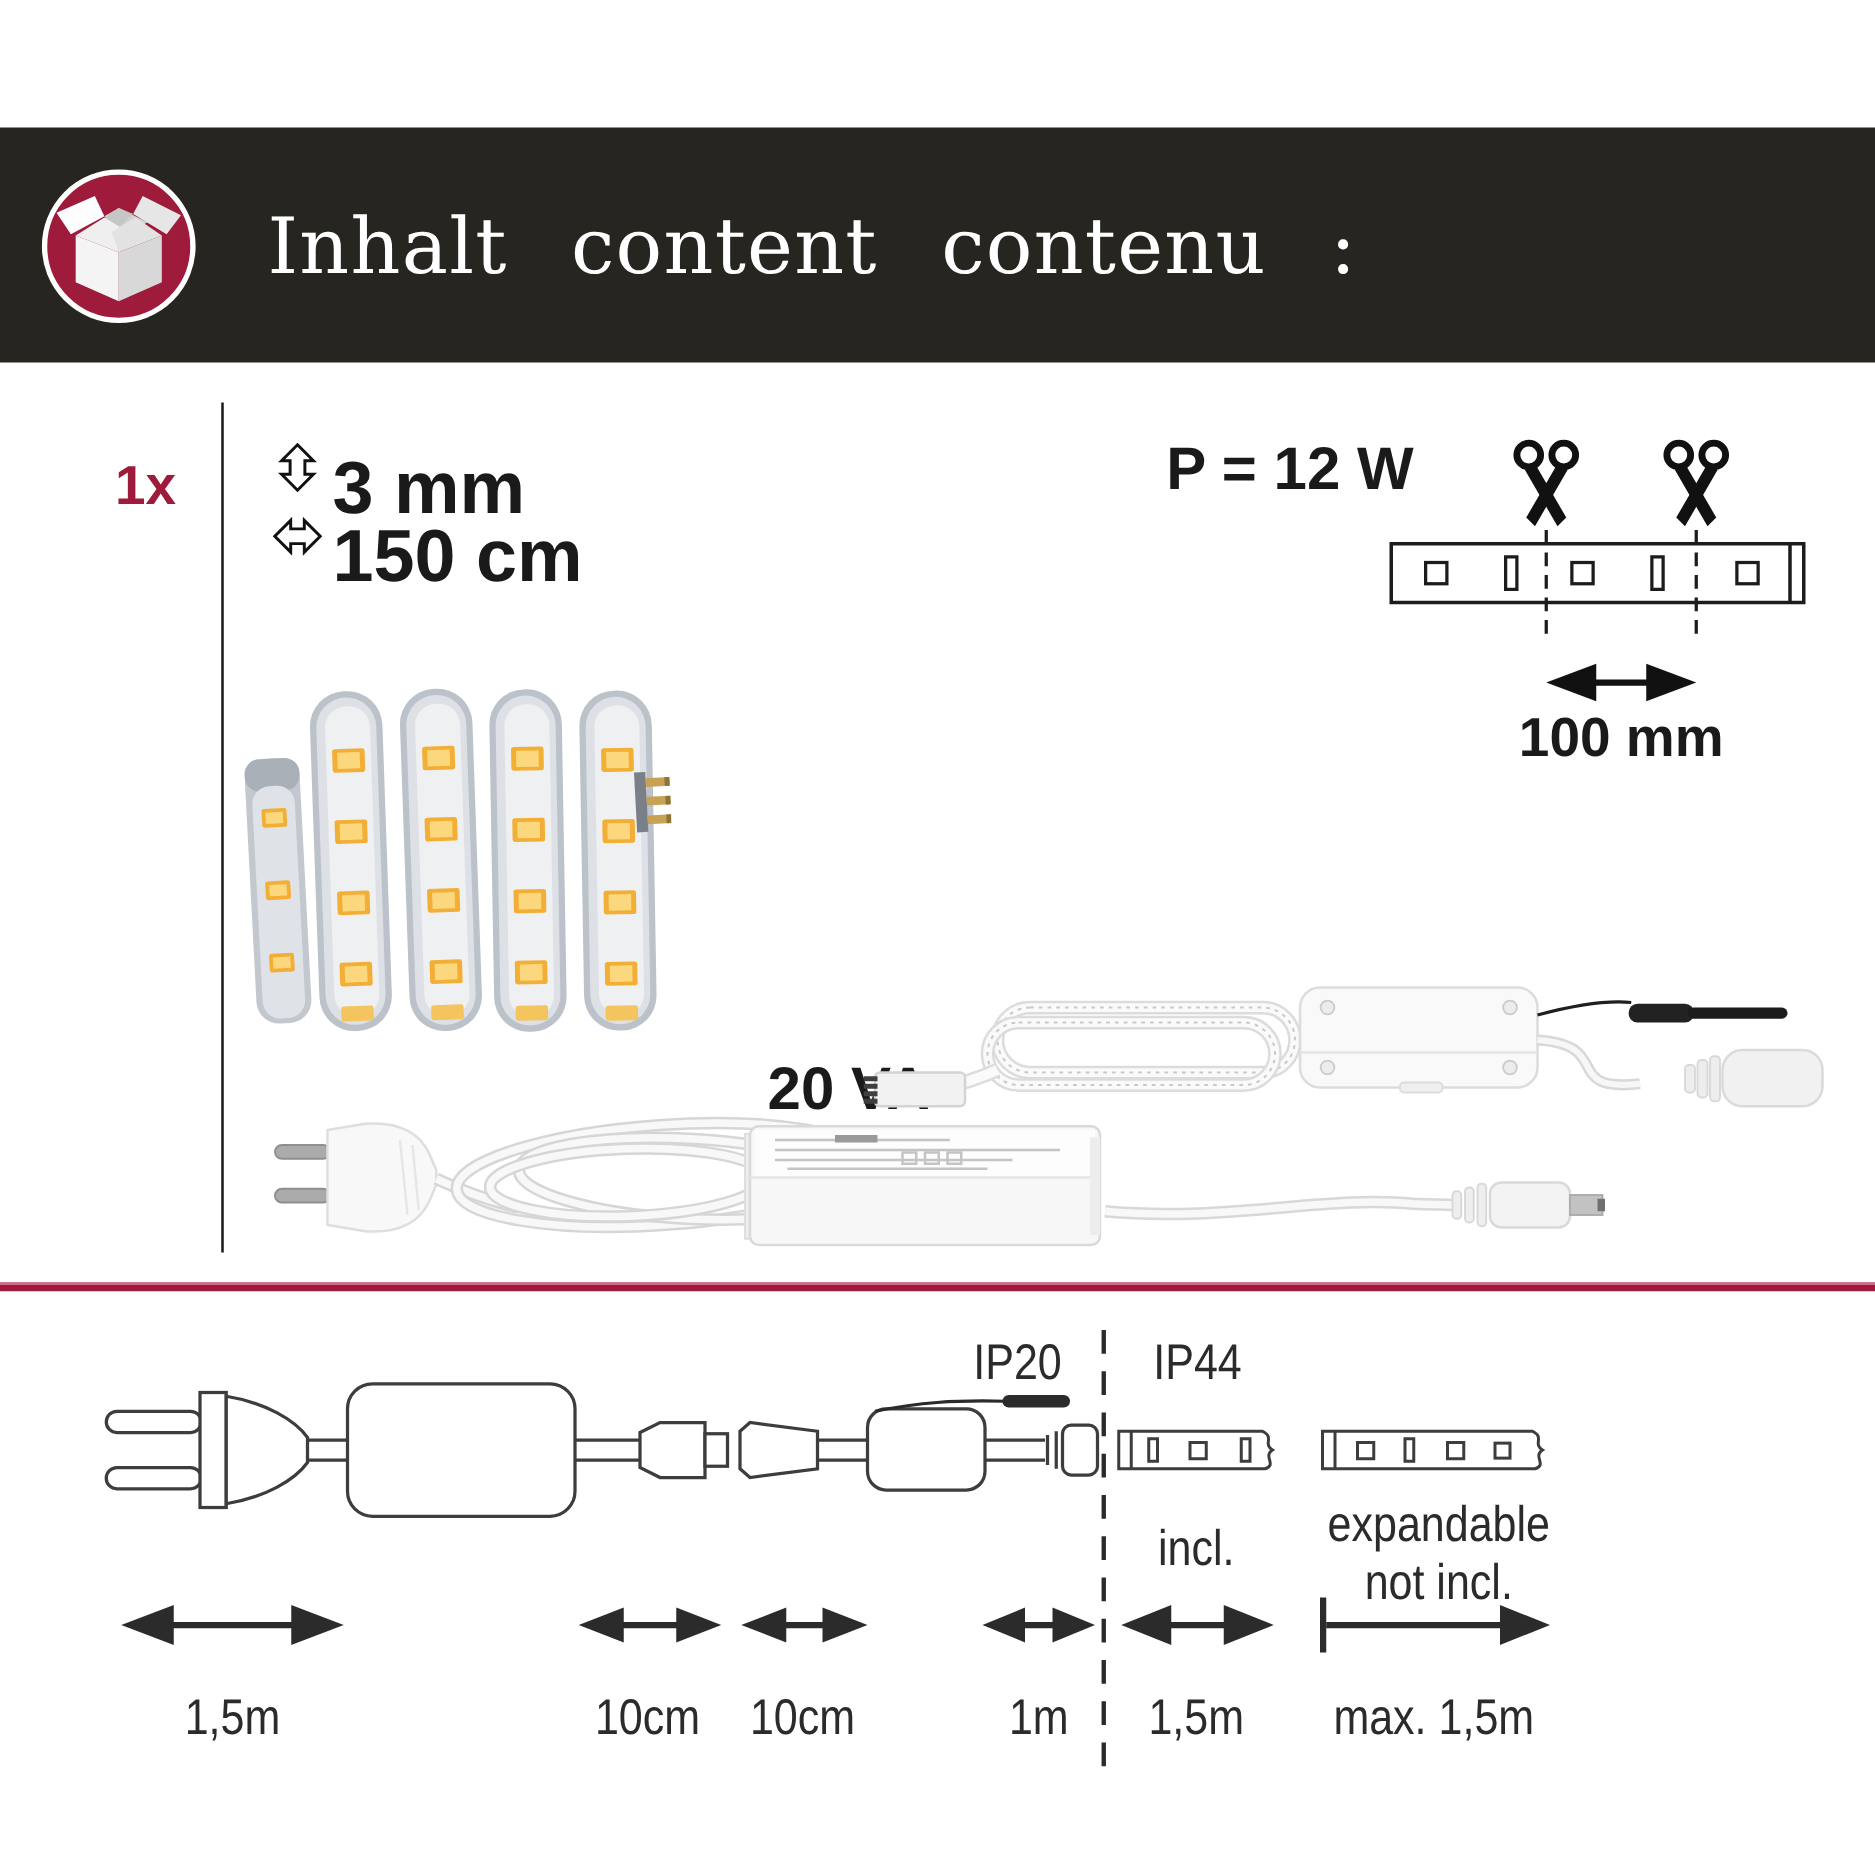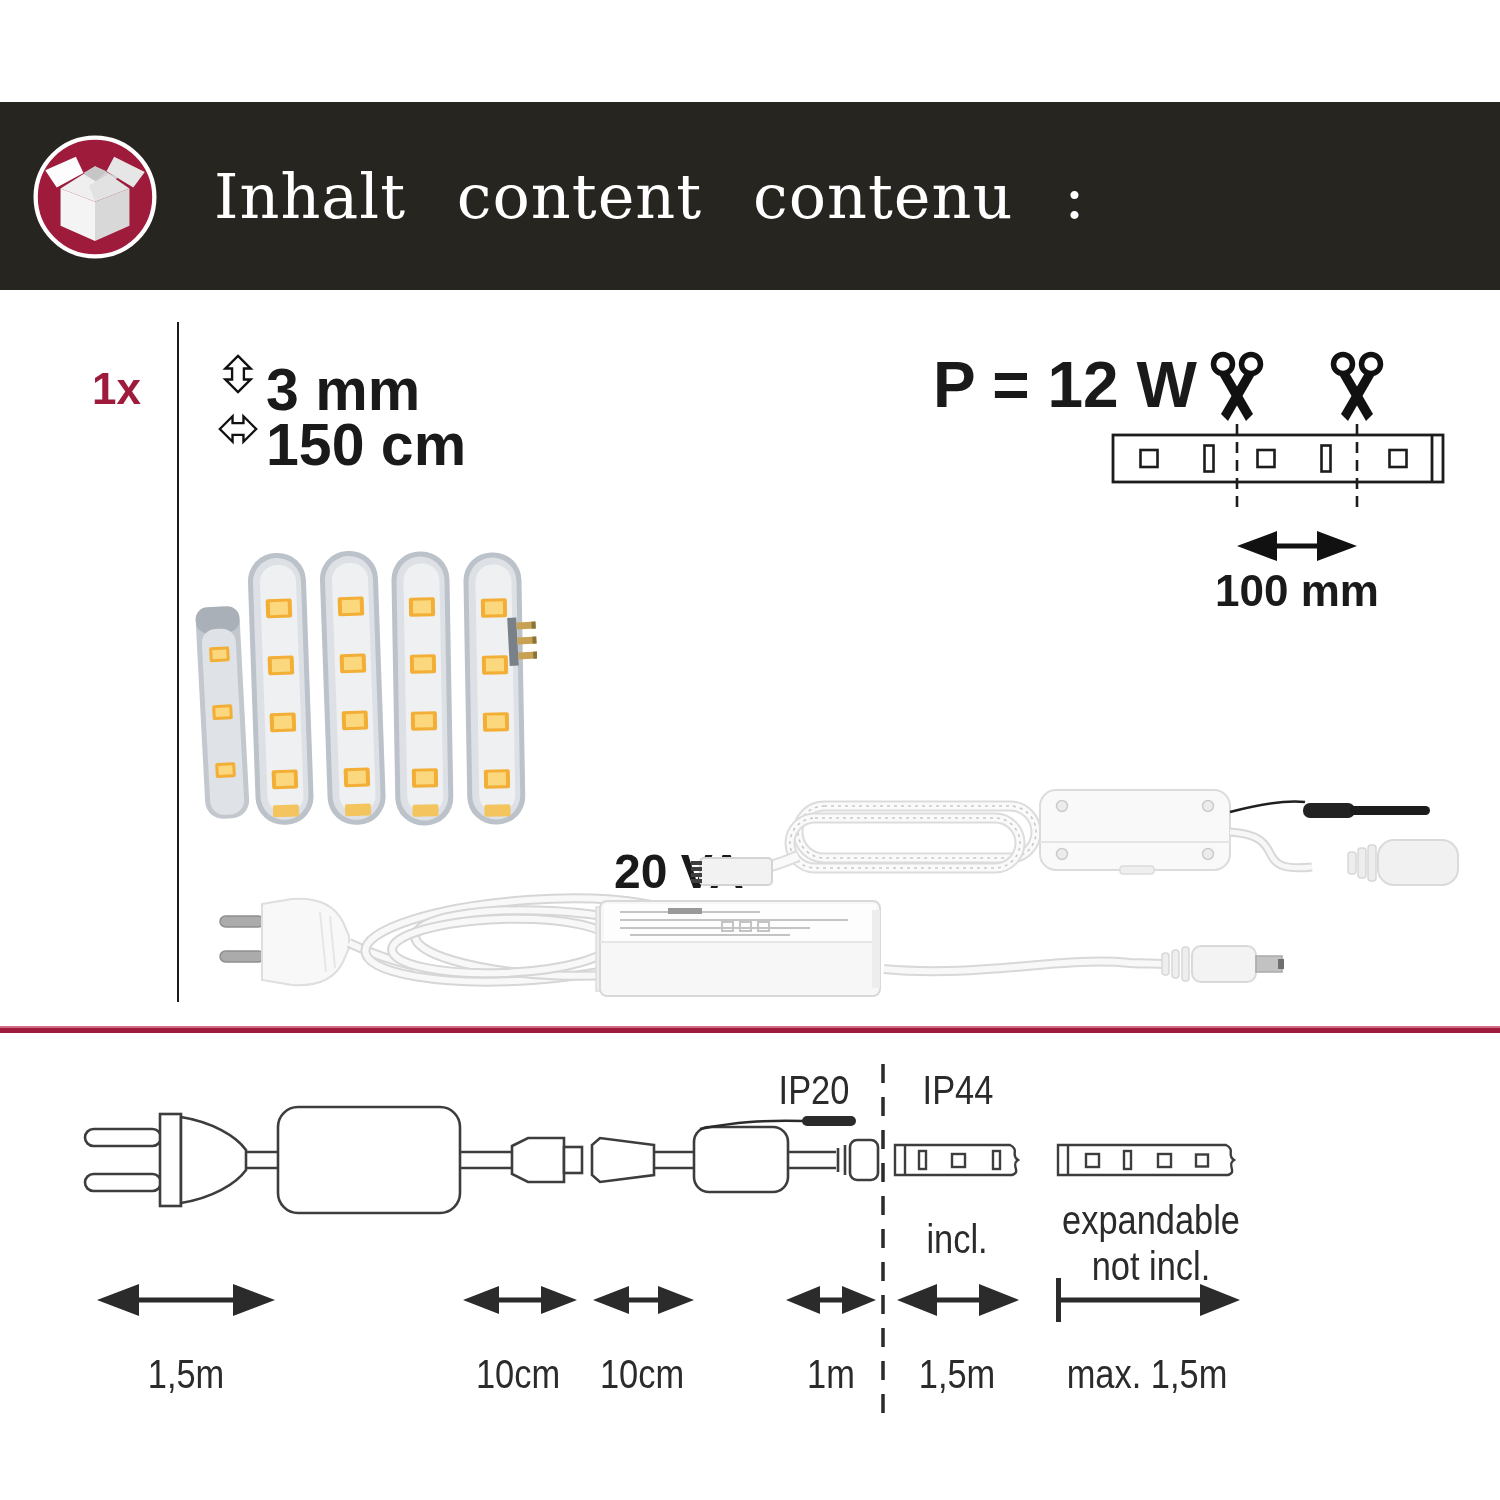--- a/index.html
+++ b/index.html
@@ -139,21 +139,21 @@
       <rect x="0" y="4" width="9" height="48" fill="#7a8087"></rect>
       <rect x="9" y="9" width="19" height="7" fill="#c8a254"></rect>
         <rect x="24" y="9" width="4" height="7" fill="#8d7336"></rect>
       <rect x="9" y="24" width="19" height="7" fill="#c8a254"></rect>
         <rect x="24" y="24" width="4" height="7" fill="#8d7336"></rect>
       <rect x="9" y="39" width="19" height="7" fill="#c8a254"></rect>
         <rect x="24" y="39" width="4" height="7" fill="#8d7336"></rect>
     </g>
   </svg>
 
-  <div class="abs blabel" style="left:933px;top:348px;font-size:64px;">P = 12 W</div>
+  <div class="abs blabel" style="left:933px;top:348px;font-size:48px;">P = 12 W</div>
 
   <svg class="abs" style="left:1060px;top:350px;" width="430" height="240" viewBox="0 0 430 240">
     <defs>
       <g id="sciss">
         <circle cx="-14" cy="-26" r="9.5" fill="none" stroke="#111" stroke-width="5.5"></circle>
         <circle cx="14" cy="-26" r="9.5" fill="none" stroke="#111" stroke-width="5.5"></circle>
         <polygon points="-17,-14 -9,-19 16,24 9,31" fill="#111"></polygon>
         <polygon points="17,-14 9,-19 -16,24 -9,31" fill="#111"></polygon>
         <circle cx="0" cy="1" r="3" fill="#111"></circle>
       </g>

